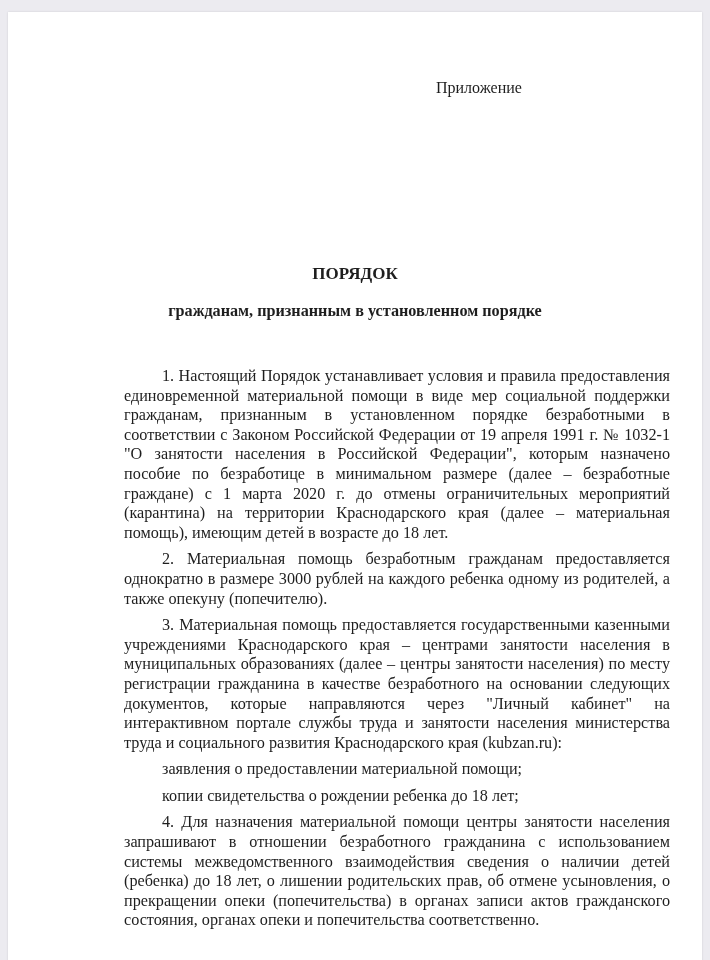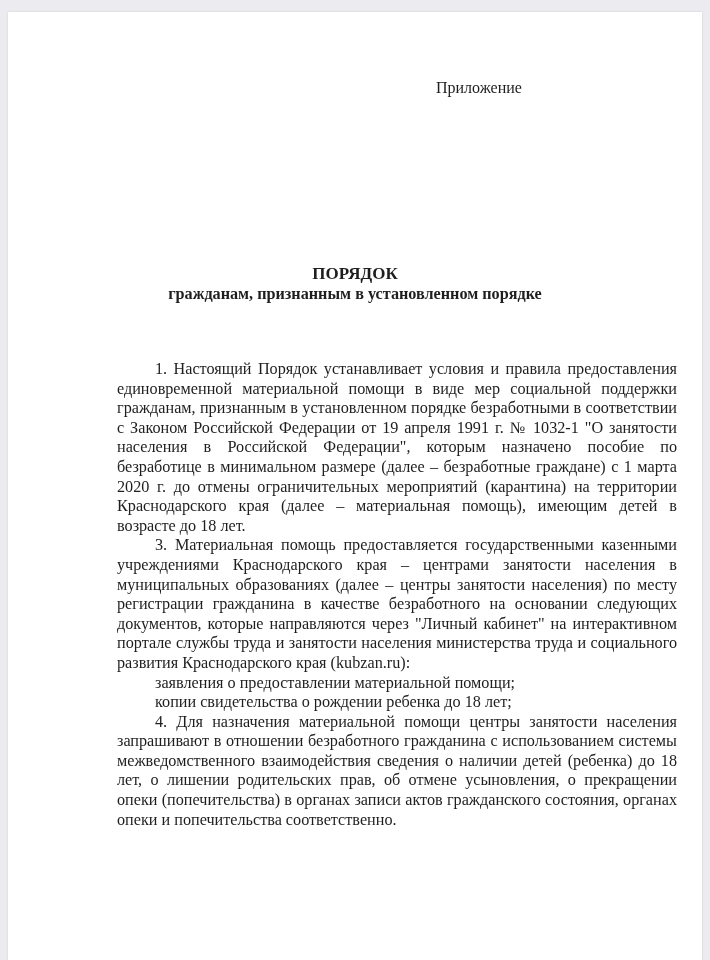--- a/index.html
+++ b/index.html
@@ -28,44 +28,45 @@
     color: #3c3c5a; font-size: 16px; letter-spacing: 1px;
     display: inline-block; border-bottom: 1px solid #555; line-height: 17px;
   }
   .hand.date { width: 124px; padding-left: 4px; }
   .hand.num { width: 66px; padding-left: 8px; }
   .title-block {
     position: absolute; left: 0; top: 252px; width: 694px;
     text-align: center; font-weight: bold;
     font-size: 16.2px; line-height: 19.5px;
   }
-  .title-block .main { font-size: 17px; margin-bottom: 1px; }
+  .title-block .main { font-size: 17px; margin-bottom: 18px; }
   .body {
     position: absolute; left: 109px; top: 348px; width: 560px;
     font-size: 16.2px; line-height: 19.6px;
     text-align: justify;
   }
-  .body p { margin: 0; text-indent: 38px; }
+  .body p { margin: 7px; text-indent: 38px; }
   .body p.item { text-indent: 0; padding-left: 38px; }
   .body p.item.wrap { padding-left: 0; text-indent: 38px; }
 </style>
 </head>
 <body>
 
 <div class="page">
 
   <div class="appendix">Приложение</div>
 
 
   <div class="title-block">
     <div class="main">ПОРЯДОК</div>
     <div>гражданам, признанным в установленном порядке</div>
   </div>
 
   <div class="body">
     <p>1. Настоящий Порядок устанавливает условия и правила предоставления единовременной материальной помощи в виде мер социальной поддержки гражданам, признанным в установленном порядке безработными в соответствии с Законом Российской Федерации от 19 апреля 1991 г. № 1032-1 "О занятости населения в Российской Федерации", которым назначено пособие по безработице в минимальном размере (далее – безработные граждане) с 1 марта 2020 г. до отмены ограничительных мероприятий (карантина) на территории Краснодарского края (далее – материальная помощь), имеющим детей в возрасте до 18 лет.</p>
+    <p>2. Материальная помощь безработным гражданам предоставляется однократно в размере 3000 рублей на каждого ребенка одному из родителей, а также опекуну (попечителю).</p>
     <p>3. Материальная помощь предоставляется государственными казенными учреждениями Краснодарского края – центрами занятости населения в муниципальных образованиях (далее – центры занятости населения) по месту регистрации гражданина в качестве безработного на основании следующих документов, которые направляются через "Личный кабинет" на интерактивном портале службы труда и занятости населения министерства труда и социального развития Краснодарского края (kubzan.ru):</p>
     <p class="item">заявления о предоставлении материальной помощи;</p>
     <p class="item">копии свидетельства о рождении ребенка до 18 лет;</p>
     <p>4. Для назначения материальной помощи центры занятости населения запрашивают в отношении безработного гражданина с использованием системы межведомственного взаимодействия сведения о наличии детей (ребенка) до 18 лет, о лишении родительских прав, об отмене усыновления, о прекращении опеки (попечительства) в органах записи актов гражданского состояния, органах опеки и попечительства соответственно.</p>
   </div>
 
 </div>
 
 </body></html>

